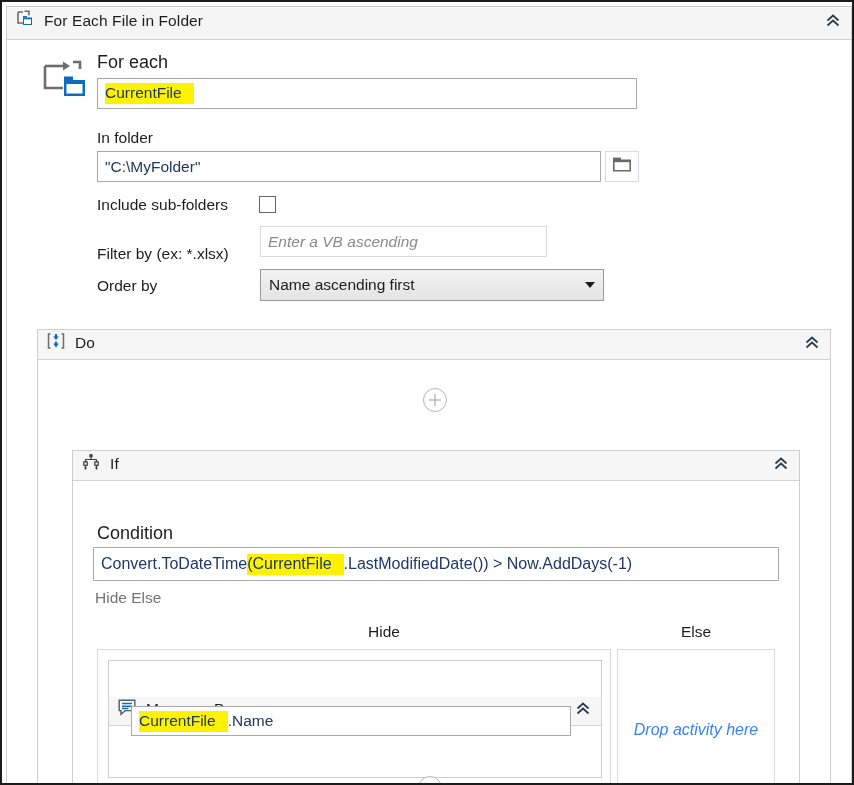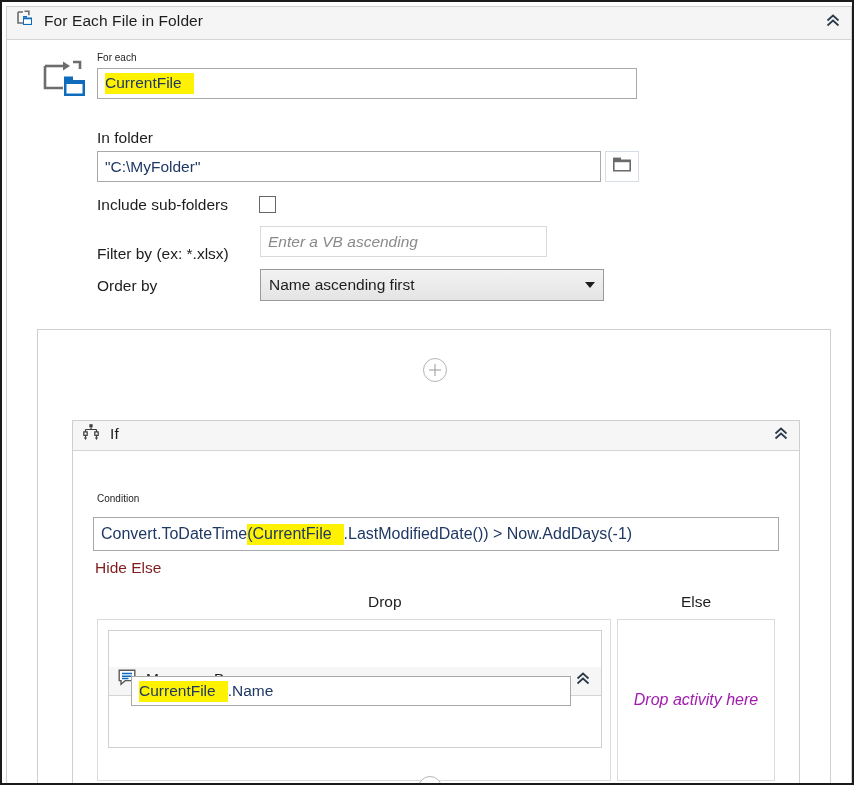--- a/index.html
+++ b/index.html
@@ -80,21 +80,21 @@
     position: relative;
     margin: 12px 0 0 0;
     padding-left: 90px;
   }
   .foreach-icon {
     position: absolute;
     left: 32px;
     top: 6px;
   }
   .lbl {
-    font-size: 10px;
+    font-size: 18px;
     color: #1d1d1d;
     white-space: nowrap;
   }
 
   
   .tbox {
     box-sizing: border-box;
     height: 30px;
     background: #ffffff;
     border: 1px solid #a9a9a9;
@@ -227,21 +227,21 @@
     top: 66px;
     width: 686px;
     height: 34px;
     font-size: 16px;
   }
   #hide-else {
     position: absolute;
     left: 22px;
     top: 108px;
     font-size: 15.5px;
-    color: #7f1d1d;
+    color: #737373;
     cursor: pointer;
   }
   .branch-label {
     position: absolute;
     top: 142px;
     font-size: 15.5px;
     color: #1d1d1d;
   }
   .branch-box {
     position: absolute;
@@ -249,21 +249,21 @@
     box-sizing: border-box;
     border: 1px solid #dcdcdc;
     background: #ffffff;
   }
   #then-box { left: 24px;  width: 514px; height: 162px; }
   #else-box { left: 544px; width: 158px; height: 162px;
               display: flex; align-items: center; justify-content: center; }
   #else-box .drop-text {
     font-size: 16px;
     font-style: italic;
-    color: #a21caf;
+    color: #3b82f6;
   }
 
   
   #msg-card {
     position: absolute;
     left: 10px;
     top: 10px;
     width: 494px;
     height: 118px;
   }
@@ -358,20 +358,39 @@
       </div>
 
       <div class="prop" style="left:90px;top:270px;">Order by</div>
       <div class="combo" style="position:absolute;left:253px;top:262px;width:344px;height:32px;">
         <span>Name ascending first</span>
         <span class="caret"></span>
       </div>
 
       <div id="do-card" class="card">
 
+        <div class="card-header">
+          <span>
+            <svg width="20" height="20" viewBox="0 0 20 20">
+              <path d="M4.5 3 h-2 v14 h2" fill="none" stroke="#6d6d6d" stroke-width="1.5"></path>
+              <path d="M15.5 3 h2 v14 h-2" fill="none" stroke="#6d6d6d" stroke-width="1.5"></path>
+              <path d="M10 3 v3.2" stroke="#0f6cbd" stroke-width="2.2"></path>
+              <path d="M7.2 5.4 L10 9 L12.8 5.4 z" fill="#0f6cbd"></path>
+              <path d="M10 10.6 v3" stroke="#0f6cbd" stroke-width="2.2"></path>
+              <path d="M7.2 12.6 L10 16.4 L12.8 12.6 z" fill="#0f6cbd"></path>
+            </svg>
+          </span>
+          <span class="card-title">Do</span>
+          <span class="chev">
+            <svg width="18" height="18" viewBox="0 0 18 18">
+              <path d="M3.5 8.5 L9 3.5 L14.5 8.5" fill="none" stroke="#2b3a4a" stroke-width="1.7"></path>
+              <path d="M3.5 13.5 L9 8.5 L14.5 13.5" fill="none" stroke="#2b3a4a" stroke-width="1.7"></path>
+            </svg>
+          </span>
+        </div>
 
         <div class="card-body" style="position:relative;height:434px;">
 
           <div class="plus" style="position:absolute;left:385px;top:28px;"></div>
 
           <div id="if-card" class="card">
 
             <div class="card-header">
               <span>
                 <svg width="20" height="20" viewBox="0 0 20 20">
@@ -398,21 +417,21 @@
               <div class="cond-label lbl">Condition</div>
 
               <div id="cond-box" class="tbox">
                 <span>Convert.ToDateTime</span>
                   <span class="hl">(CurrentFile</span>
                   <span>.LastModifiedDate()) &gt; Now.AddDays(-1)</span>
               </div>
 
               <div id="hide-else">Hide Else</div>
 
-              <div class="branch-label" style="left:295px;">Drop</div>
+              <div class="branch-label" style="left:295px;">Hide</div>
               <div class="branch-label" style="left:608px;">Else</div>
 
               <div id="then-box" class="branch-box">
 
                 <div id="msg-card" class="card">
                   <div class="card-header">
                     <span>
                       <svg width="20" height="20" viewBox="0 0 20 20">
                         <path d="M2.2 3.2 h15.6 v10.4 h-9.6 l-4.2 3.6 v-3.6 h-1.8 z" fill="#ffffff" stroke="#5a5a5a" stroke-width="1.4"></path>
                         <path d="M5 6.6 h10 M5 9.2 h10 M5 11.6 h6.5" stroke="#0f6cbd" stroke-width="1.5"></path>

